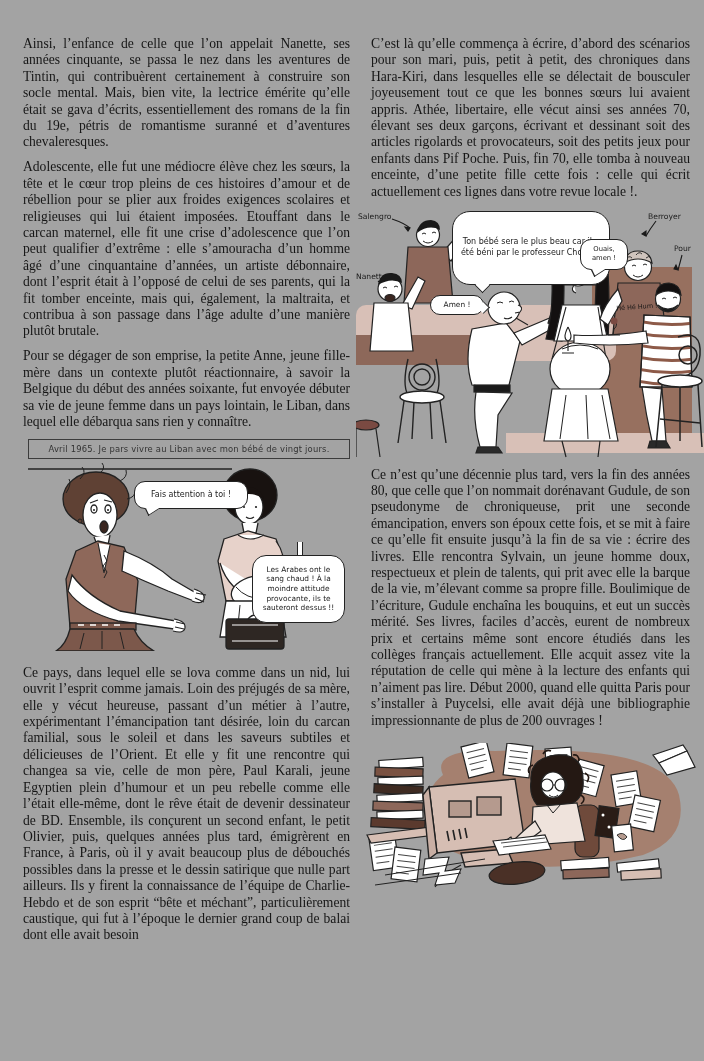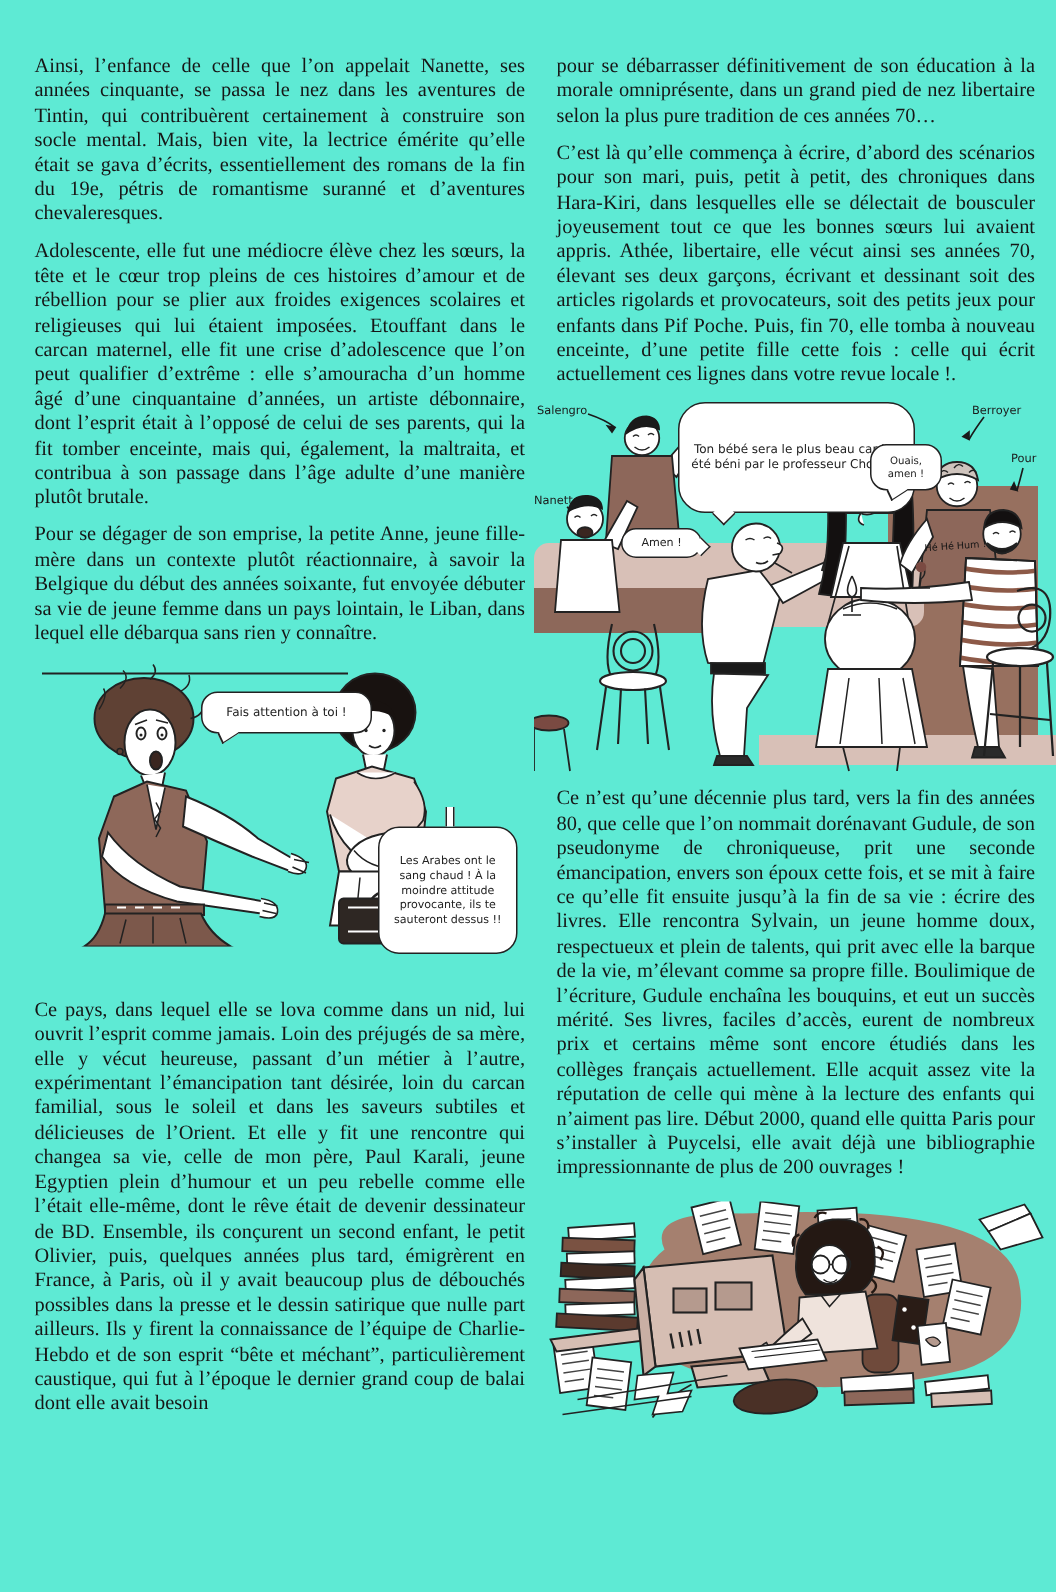--- a/index.html
+++ b/index.html
@@ -1,16 +1,16 @@
 <!DOCTYPE html>
 <html><head>
 <meta charset="utf-8">
 <style>
   html,body{margin:0;padding:0;background:#fff;}
-  .page{position:relative;width:704px;height:1061px;background:#5eead4;overflow:hidden;
+  .page{position:relative;width:704px;height:1061px;background:#a3a3a3;overflow:hidden;
         font-family:"Liberation Serif",serif;color:#161616;}
   .col{position:absolute;top:36px;text-align:justify;font-size:13.6px;line-height:16.4px;}
   .col-left{left:23px;width:327px;}
   .col-right{left:371px;width:319px;}
   .col p{margin:0 0 8.5px 0;}
   figure{margin:0;padding:0;}
   .bubble{position:absolute;background:#fff;border:1.4px solid #222;border-radius:14px;
           font-family:"DejaVu Sans",sans-serif;font-size:7.4px;line-height:1.3;color:#222;
           display:flex;align-items:center;justify-content:center;text-align:center;
           padding:3px 5px;box-sizing:border-box;}
@@ -22,48 +22,49 @@
           border-left:1.4px solid #222;border-right:1.4px solid #222;}
 
   
   .comic1{position:relative;width:322px;height:216px;margin:4px 0 10px 5px;}
   .caption-box{border:1.4px solid #3c3c3c;height:18px;line-height:18px;text-align:center;
           font-family:"DejaVu Sans",sans-serif;font-size:8.4px;color:#333;letter-spacing:.2px;}
   .art1{position:relative;width:322px;height:192px;}
   .art1 svg{position:absolute;left:0;top:0;}
   .c1-b1{left:106px;top:22px;width:114px;height:28px;border-radius:11px;font-size:8px;}
   .c1-b2{left:219px;top:26px;width:100px;height:86px;}
-  .c1-b3{left:224px;top:112px;width:93px;height:85px;}
+  .c1-b3{left:224px;top:96px;width:93px;height:68px;}
 
   
   .comic2{position:relative;width:348px;height:252px;margin:2px 0 6px -15px;}
   .comic2 svg{position:absolute;left:0;top:0;}
   .char-label{position:absolute;font-family:"DejaVu Sans",sans-serif;font-size:7.6px;color:#1a1a1a;}
   .c2-main{left:96px;top:2px;width:158px;height:74px;border-radius:18px;font-size:8px;}
   .c2-main::after{content:'';position:absolute;left:24px;bottom:-7px;width:10px;height:10px;background:#fff;
           border-right:1.4px solid #222;border-bottom:1.4px solid #222;transform:rotate(45deg);}
   .c2-ouais{left:224px;top:2px;width:48px;height:31px;border-radius:11px;font-size:6.8px;margin-top:28px;}
-  .c2-amen{left:58px;top:86px;width:54px;height:20px;border-radius:10px;font-size:7.4px;}
+  .c2-amen{left:74px;top:86px;width:54px;height:20px;border-radius:10px;font-size:7.4px;}
   .c2-hehe{position:absolute;left:260px;top:94px;width:42px;font-family:"DejaVu Sans",sans-serif;
           font-size:6.4px;line-height:1.3;color:#141414;text-align:center;transform:rotate(-4deg);}
 
   
   .comic3{position:relative;width:335px;height:152px;margin:14px 0 0 -6px;}
 </style>
 </head>
 <body>
 
 <div class="page">
 
   <div class="col col-left">
     <p>Ainsi, l’enfance de celle que l’on appelait Nanette, ses années cinquante, se passa le nez dans les aventures de Tintin, qui contribuèrent certainement à construire son socle mental. Mais, bien vite, la lectrice émérite qu’elle était se gava d’écrits, essentiellement des romans de la fin du 19e, pétris de romantisme suranné et d’aventures chevaleresques.</p>
     <p>Adolescente, elle fut une médiocre élève chez les sœurs, la tête et le cœur trop pleins de ces histoires d’amour et de rébellion pour se plier aux froides exigences scolaires et religieuses qui lui étaient imposées. Etouffant dans le carcan maternel, elle fit une crise d’adolescence que l’on peut qualifier d’extrême : elle s’amouracha d’un homme âgé d’une cinquantaine d’années, un artiste débonnaire, dont l’esprit était à l’opposé de celui de ses parents, qui la fit tomber enceinte, mais qui, également, la maltraita, et contribua à son passage dans l’âge adulte d’une manière plutôt brutale.</p>
     <p>Pour se dégager de son emprise, la petite Anne, jeune fille-mère dans un contexte plutôt réactionnaire, à savoir la Belgique du début des années soixante, fut envoyée débuter sa vie de jeune femme dans un pays lointain, le Liban, dans lequel elle débarqua sans rien y connaître.</p>
 
     <figure class="comic1">
+      <div class="caption-box">Avril 1965. Je pars vivre au Liban avec mon bébé de vingt jours.</div>
       <div class="art1">
         <svg width="322" height="192" viewBox="0 0 322 192">
           <path d="M0,10 H204" stroke="#222" stroke-width="1.3" fill="none"></path>
 
           <g stroke="#222" stroke-width="1.3">
             <ellipse cx="68" cy="40" rx="33" ry="27" fill="#5f4134"></ellipse>
             <path d="M38,34 q6,-9 3,-14 M52,20 q7,-7 2,-12 M72,14 q6,-5 2,-10 M92,22 q8,-4 6,-11 M99,40 q9,-2 8,-9" fill="none" stroke-width="1"></path>
             <ellipse cx="72" cy="56" rx="17" ry="22" fill="#fff"></ellipse>
             <ellipse cx="66" cy="50" rx="3" ry="4" fill="#fff"></ellipse>
             <ellipse cx="80" cy="50" rx="3" ry="4" fill="#fff"></ellipse>
@@ -113,21 +114,20 @@
         </svg>
         <div class="bubble c1-b1 tail-bl">Fais attention à toi !</div>
         <div class="bubble c1-b3 connector">Les Arabes ont le sang chaud ! À la moindre attitude provocante, ils te sauteront dessus !!</div>
       </div>
     </figure>
 
     <p>Ce pays, dans lequel elle se lova comme dans un nid, lui ouvrit l’esprit comme jamais. Loin des préjugés de sa mère, elle y vécut heureuse, passant d’un métier à l’autre, expérimentant l’émancipation tant désirée, loin du carcan familial, sous le soleil et dans les saveurs subtiles et délicieuses de l’Orient. Et elle y fit une rencontre qui changea sa vie, celle de mon père, Paul Karali, jeune Egyptien plein d’humour et un peu rebelle comme elle l’était elle-même, dont le rêve était de devenir dessinateur de BD. Ensemble, ils conçurent un second enfant, le petit Olivier, puis, quelques années plus tard, émigrèrent en France, à Paris, où il y avait beaucoup plus de débouchés possibles dans la presse et le dessin satirique que nulle part ailleurs. Ils y firent la connaissance de l’équipe de Charlie-Hebdo et de son esprit “bête et méchant”, particulièrement caustique, qui fut à l’époque le dernier grand coup de balai dont elle avait besoin</p>
   </div>
 
   <div class="col col-right">
-    <p>pour se débarrasser définitivement de son éducation à la morale omniprésente, dans un grand pied de nez libertaire selon la plus pure tradition de ces années 70…</p>
     <p>C’est là qu’elle commença à écrire, d’abord des scénarios pour son mari, puis, petit à petit, des chroniques dans Hara-Kiri, dans lesquelles elle se délectait de bousculer joyeusement tout ce que les bonnes sœurs lui avaient appris. Athée, libertaire, elle vécut ainsi ses années 70, élevant ses deux garçons, écrivant et dessinant soit des articles rigolards et provocateurs, soit des petits jeux pour enfants dans Pif Poche. Puis, fin 70, elle tomba à nouveau enceinte, d’une petite fille cette fois : celle qui écrit actuellement ces lignes dans votre revue locale !.</p>
 
     <figure class="comic2">
       <svg width="348" height="252" viewBox="0 0 348 252">
 
         <rect x="236" y="58" width="100" height="166" fill="#97705f"></rect>
         <rect x="0" y="96" width="260" height="56" rx="10" fill="#d8c0b7"></rect>
         <rect x="0" y="126" width="118" height="30" fill="#8d685a"></rect>
         <rect x="150" y="224" width="198" height="20" fill="#d8c0b7"></rect>
 

